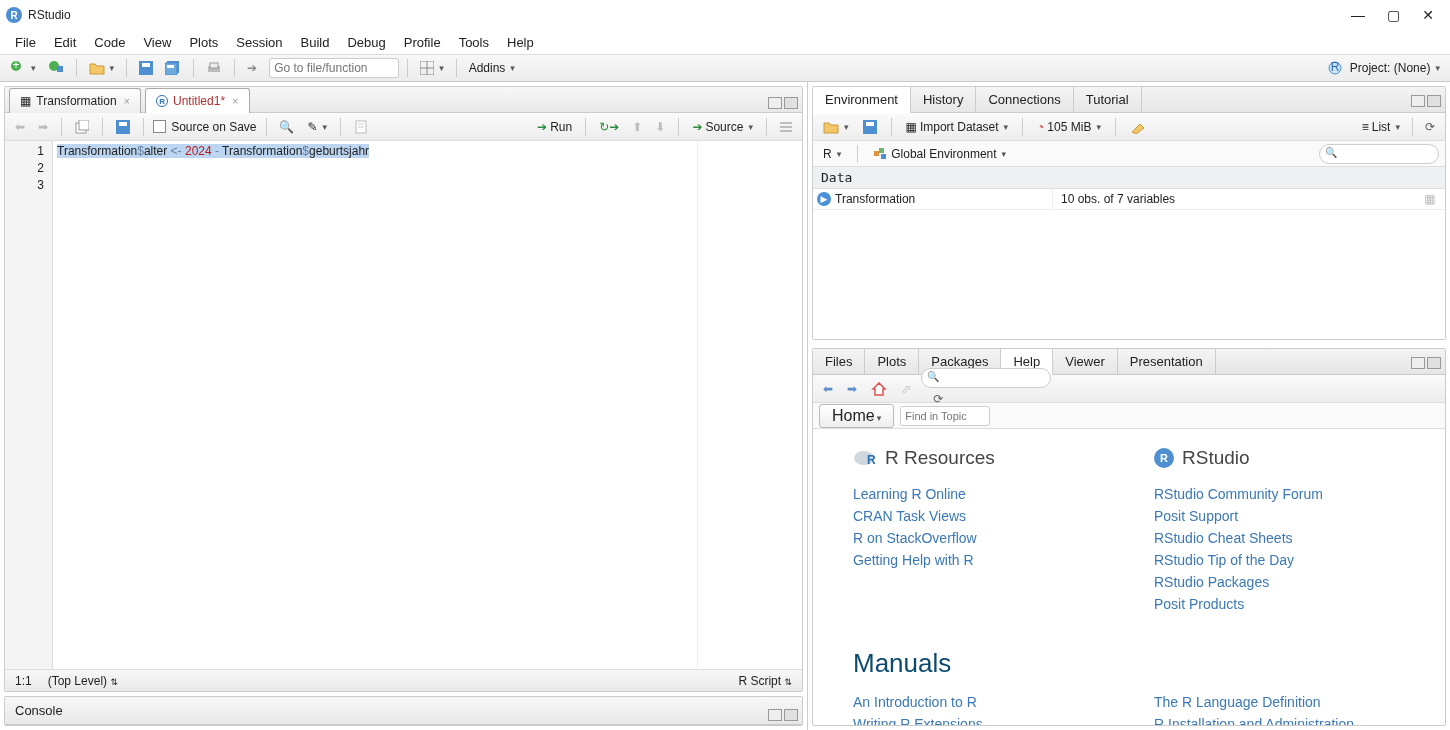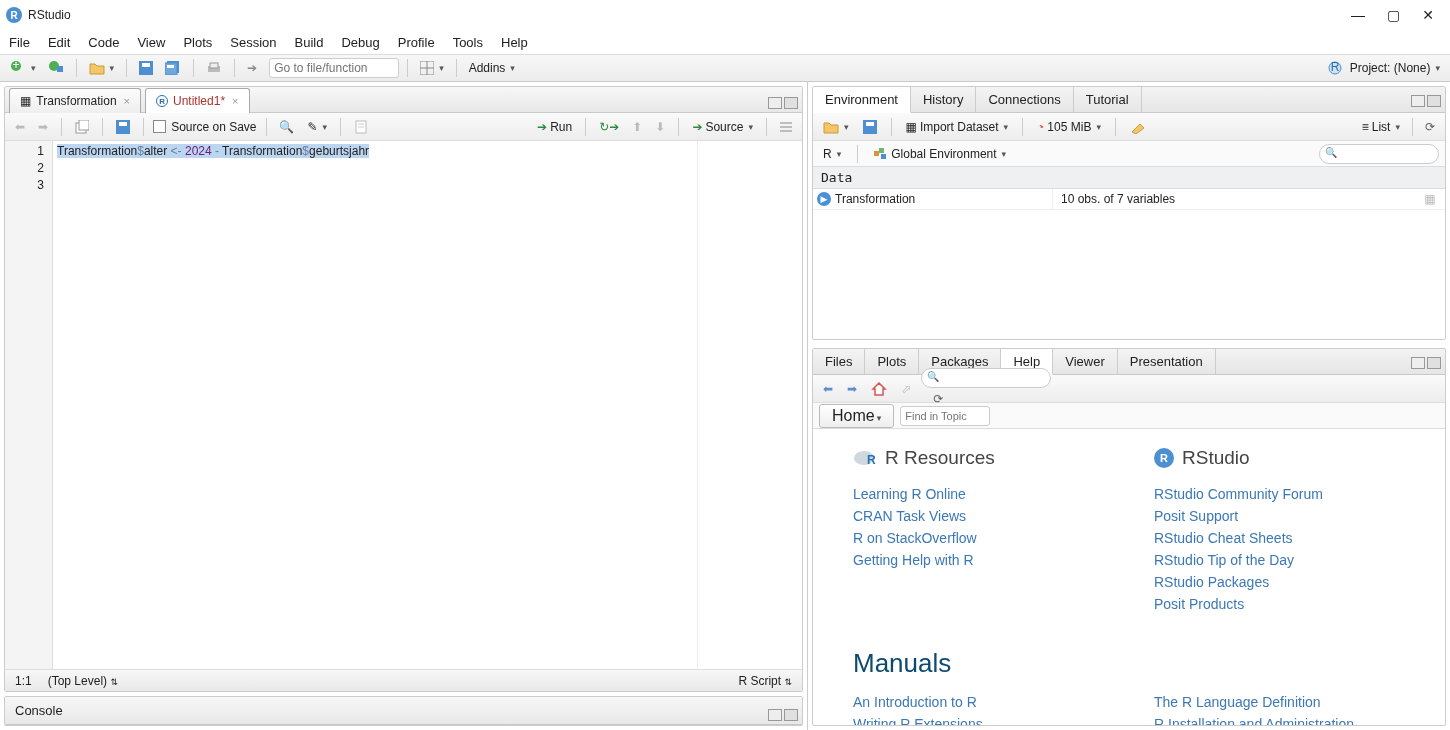--- a/index.html
+++ b/index.html
@@ -1,21 +1,21 @@
 <!DOCTYPE html>
 <html><head>
 <meta charset="utf-8">
 <style>
 *{box-sizing:border-box;margin:0;padding:0;font-family:"Segoe UI","Lucida Grande",Verdana,sans-serif;font-size:12px;color:#222}
 body{background:#fff;overflow:hidden;width:1450px;height:730px}
 .titlebar{height:30px;display:flex;align-items:center;padding:0 6px;background:#fff}
 .titlebar .logo{width:16px;height:16px;border-radius:50%;background:#4d8fd1;color:#fff;display:flex;align-items:center;justify-content:center;font-size:10px;font-weight:bold;margin-right:6px}
 .titlebar .wins{margin-left:auto;display:flex;gap:22px;padding-right:10px}
 .titlebar .wins span{font-size:14px;cursor:default}
-.menubar{height:24px;display:flex;align-items:center;padding:0 0;background:#fff;gap:0}
+.menubar{height:24px;display:flex;align-items:center;padding:0 6px;background:#fff;gap:0}
 .menubar span{padding:3px 9px;font-size:13px}
 .maintool{height:28px;background:linear-gradient(#f7f7f7,#ececec);border-top:1px solid #ddd;border-bottom:1px solid #c9c9c9;display:flex;align-items:center;padding:0 6px;gap:4px}
 .sep{width:1px;height:18px;background:#ccc;margin:0 4px}
 .tbtn{display:inline-flex;align-items:center;height:22px;padding:0 4px;border-radius:3px;gap:3px}
 .drop::after{content:"▾";font-size:9px;color:#555;margin-left:2px}
 .gotofile{width:130px;height:20px;border:1px solid #ccc;border-radius:3px;background:#fff;padding:1px 4px;font-size:12px;color:#888;margin-left:4px}
 .maintool .right{margin-left:auto;display:flex;align-items:center;gap:4px}
 .workspace{display:flex;height:calc(100% - 82px)}
 .leftcol{width:808px;display:flex;flex-direction:column;border-right:1px solid #ccc}
 .rightcol{flex:1;display:flex;flex-direction:column}
@@ -28,21 +28,21 @@
 .tabtext{font-size:12px}
 .tabs .panebtns{margin-left:auto;display:flex;gap:2px;padding:3px 4px}
 .minib{width:14px;height:12px;border:1px solid #999;background:#eee;display:inline-block}
 .minib.full{background:#e0e0e0}
 .panetool{height:28px;background:linear-gradient(#fafafa,#ededed);border-bottom:1px solid #ddd;display:flex;align-items:center;padding:0 6px;gap:5px}
 .panetool .right{margin-left:auto;display:flex;align-items:center;gap:5px}
 .editor{flex:1;display:flex;background:#fff;overflow:hidden}
 .gutter{width:48px;background:#f4f4f4;border-right:1px solid #ddd;text-align:right;padding:2px 8px 2px 2px;color:#aaa;font-family:"Lucida Console",monospace;font-size:13px;line-height:17px}
 .code{flex:1;padding:2px 4px;font-family:"Lucida Console",Consolas,monospace;font-size:13px;line-height:17px;border-right:1px solid #eee;max-width:645px}
 .codeline{white-space:pre}
-.tok-id{color:#222}.tok-op{color:#687fa0}.tok-num{color:#701a75}.sel{background:#bcd5f0}
+.tok-id{color:#222}.tok-op{color:#687fa0}.tok-num{color:#b91c1c}.sel{background:#bcd5f0}
 .statusbar{height:22px;background:linear-gradient(#f7f7f7,#e9e9e9);border-top:1px solid #ddd;display:flex;align-items:center;padding:0 10px;font-size:12px;color:#444;gap:16px}
 .statusbar .right{margin-left:auto;display:flex;align-items:center;gap:6px}
 .consolepane{height:30px;margin:0 4px 4px 4px}
 .ptab{padding:5px 12px;border-right:1px solid #ccc;background:linear-gradient(#f4f4f4,#e6e6e6);font-size:13px}
 .ptab.active{background:#fff;border-bottom:1px solid #fff;margin-bottom:-1px}
 .ptabs{display:flex;height:26px;background:linear-gradient(#f3f3f3,#e6e6e6);border-bottom:1px solid #c9c9c9;align-items:flex-end}
 .ptabs .panebtns{margin-left:auto;display:flex;gap:2px;padding:5px 4px}
 .envtool{height:28px;background:linear-gradient(#fafafa,#ededed);border-bottom:1px solid #ddd;display:flex;align-items:center;padding:0 6px;gap:6px}
 .envtool .right{margin-left:auto;display:flex;align-items:center;gap:4px}
 .envsub{height:26px;border-bottom:1px solid #ddd;display:flex;align-items:center;padding:0 6px;gap:8px;background:#fafafa}

